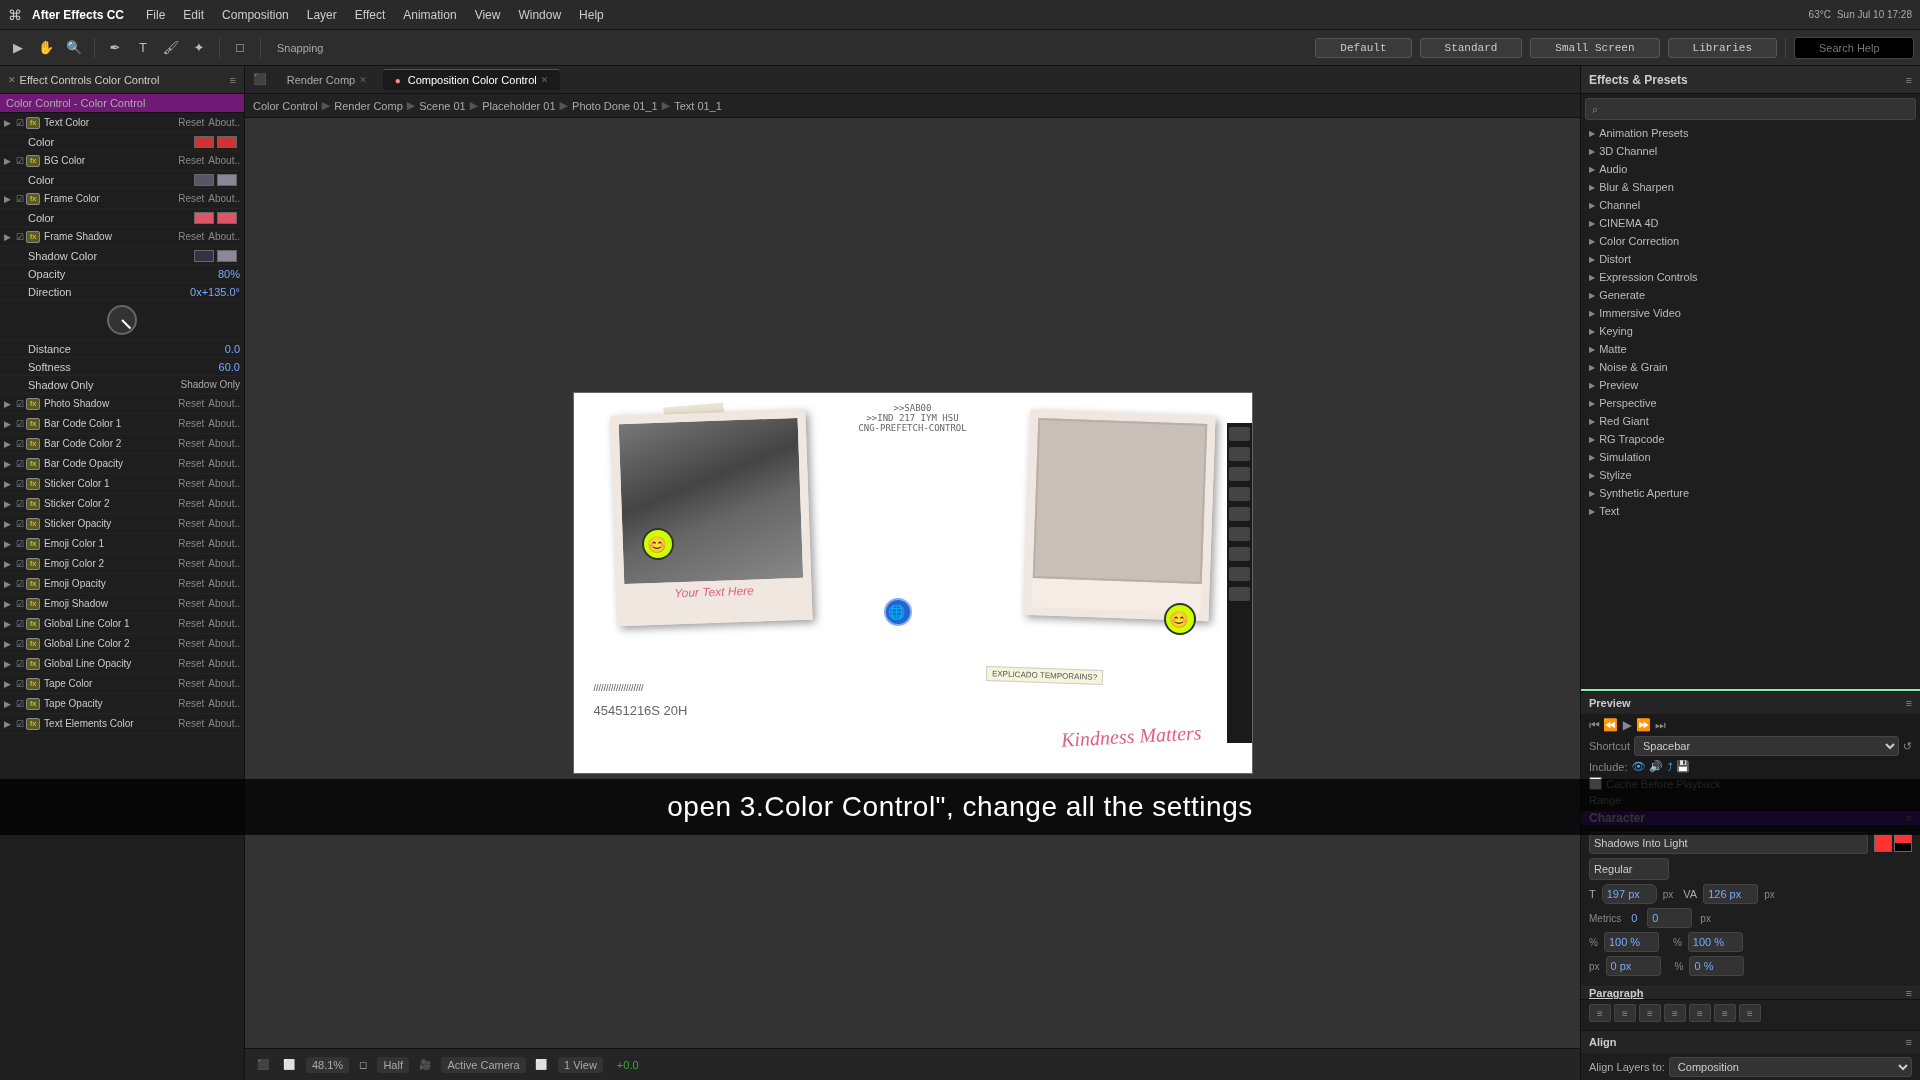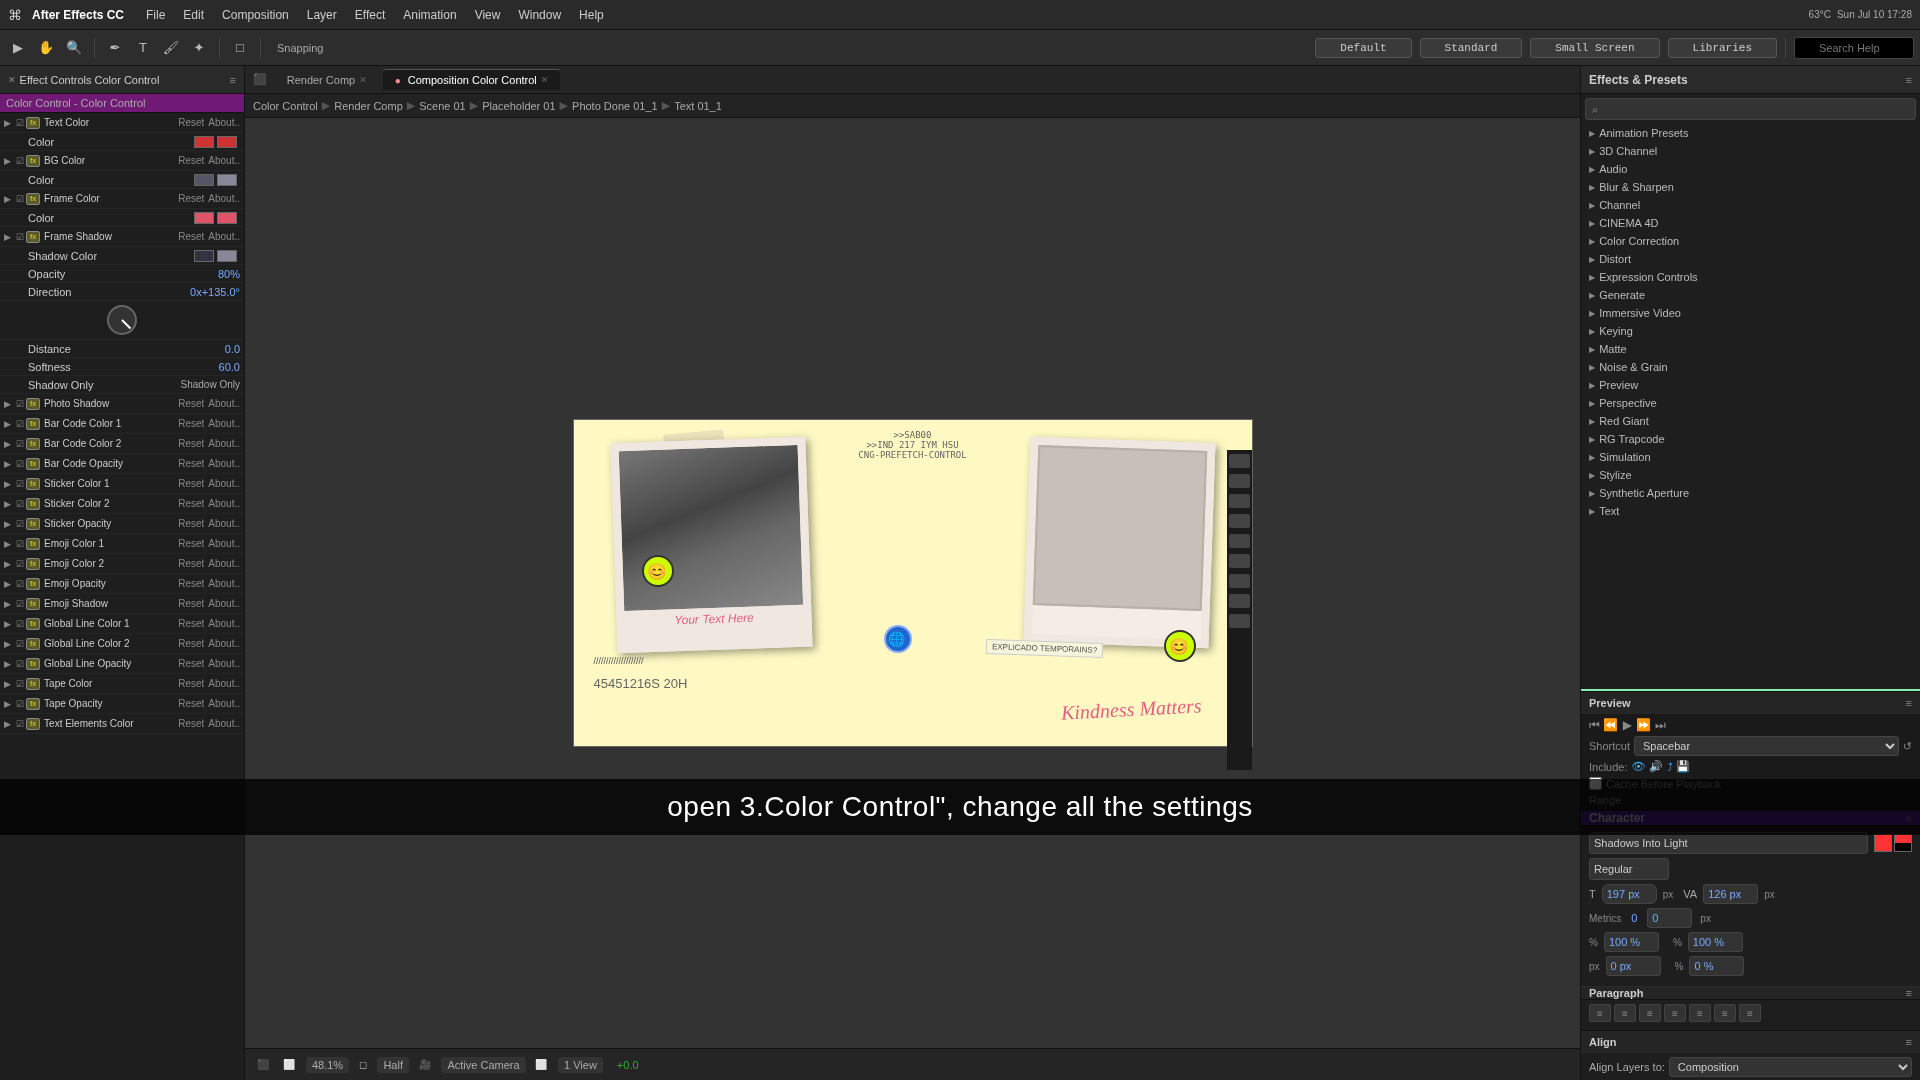--- a/index.html
+++ b/index.html
@@ -50,21 +50,21 @@
     .comp-tab.active { background: #1a1a1a; color: #fff; border-top: 1px solid #555; }
     .comp-tab .tab-close { font-size: 9px; color: #666; cursor: pointer; }
 
     
     .breadcrumb { height: 24px; background: #222; display: flex; align-items: center; padding: 0 8px; gap: 4px; font-size: 11px; color: #888; border-bottom: 1px solid #111; }
     .breadcrumb .crumb { color: #aaa; cursor: pointer; }
     .breadcrumb .sep { color: #555; }
 
     
     .viewer { flex: 1; background: #333; position: relative; display: flex; align-items: center; justify-content: center; overflow: hidden; }
-    .viewer-canvas { width: 680px; height: 328px; background: #fef9c3; position: relative; border: 1px solid #666; }
+    .viewer-canvas { width: 680px; height: 382px; background: #ffffff; position: relative; border: 1px solid #666; }
 
     
     .photo-card { position: absolute; background: #f0e8e0; border: 8px solid #f0e8e0; box-shadow: 3px 3px 8px rgba(0,0,0,0.4); }
     .photo-card-1 { left: 40px; top: 20px; width: 195px; height: 210px; transform: rotate(-2deg); }
     .photo-card-1 .photo-img { width: 100%; height: 160px; background: linear-gradient(135deg, #888 0%, #555 50%, #777 100%); position: relative; overflow: hidden; }
 
     .photo-card-2 { right: 40px; top: 20px; width: 185px; height: 205px; transform: rotate(2deg); background: #f5ede5; }
     .photo-card-2 .photo-area { width: 100%; height: 160px; background: #c8c0b8; border: 2px solid #b8b0a8; }
 
     .kindness-text { position: absolute; bottom: 25px; right: 50px; font-family: 'Georgia', serif; font-style: italic; color: #e06080; font-size: 20px; transform: rotate(-3deg); }
@@ -113,21 +113,21 @@
     .char-title { font-size: 12px; color: #ccc; font-weight: bold; flex: 1; }
     .char-body { padding: 6px 8px; flex: 1; }
     .char-row { display: flex; align-items: center; gap: 6px; margin-bottom: 4px; }
     .char-font-select { flex: 1; background: #333; border: 1px solid #444; border-radius: 3px; color: #ccc; font-size: 11px; padding: 2px 4px; height: 22px; }
     .char-style-select { width: 80px; background: #333; border: 1px solid #444; border-radius: 3px; color: #ccc; font-size: 11px; padding: 2px 4px; height: 22px; }
     .char-swatch { width: 18px; height: 18px; background: #ff3333; border: 1px solid #666; cursor: pointer; }
     .char-field { background: #333; border: 1px solid #444; border-radius: 3px; color: #7af; font-size: 11px; padding: 1px 4px; height: 20px; }
 
     
     .para-header { height: 22px; background: #252525; display: flex; align-items: center; padding: 0 8px; border-top: 1px solid #2a2a2a; border-bottom: 1px solid #111; }
-    .para-title { font-size: 11px; color: #ccc; font-weight: bold; flex: 1; }
+    .para-title { font-size: 11px; color: #ccc; font-weight: bold; flex: 1; text-decoration: underline; }
     .para-body { padding: 4px 8px; }
     .align-row { display: flex; gap: 3px; margin-bottom: 4px; }
     .align-btn { width: 22px; height: 18px; background: #333; border: 1px solid #444; border-radius: 2px; display: flex; align-items: center; justify-content: center; cursor: pointer; font-size: 10px; color: #888; }
 
     
     .align-section { border-top: 1px solid #111; }
     .align-header { height: 22px; background: #252525; display: flex; align-items: center; padding: 0 8px; }
     .align-title { font-size: 11px; color: #ccc; font-weight: bold; flex: 1; }
     .align-body { padding: 4px 8px; }
     .align-to-row { display: flex; align-items: center; gap: 4px; margin-bottom: 4px; }

